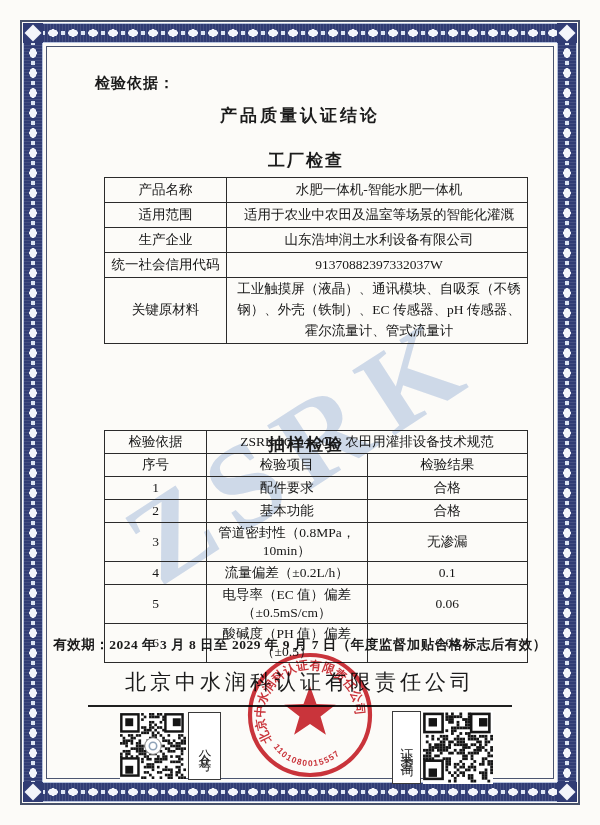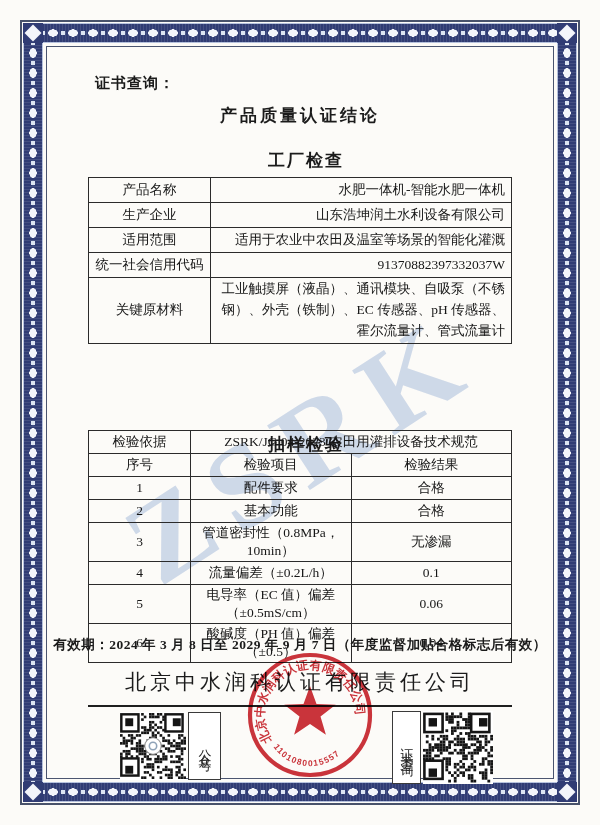--- a/index.html
+++ b/index.html
@@ -41,25 +41,25 @@
 
   
   .attachment{position:absolute;left:95px;top:74px;font-size:15px;font-weight:bold;letter-spacing:1px;z-index:2;}
   .doc-title{position:absolute;left:0;right:0;top:104px;text-align:center;font-size:17px;
     font-weight:bold;letter-spacing:3px;z-index:2;}
   .sec-heading{position:absolute;left:12px;right:0;text-align:center;font-size:17px;
     font-weight:bold;letter-spacing:2px;z-index:2;}
   .sec-factory{top:149px;} .sec-sampling{top:397px;margin-top:36px;}
 
   table{border-collapse:collapse;table-layout:fixed;z-index:2;position:absolute;
-    background:transparent;font-size:13.5px;color:#161616;}
+    background:transparent;font-size:13.5px;color:#161616;margin-left:16px;}
   td,th{border:1px solid #2b2b2b;padding:1px 6px;font-weight:normal;}
   .tbl-factory{left:88px;top:177px;width:424px;}
   .tbl-factory td.lbl{width:109px;text-align:center;}
-  .tbl-factory td.val{text-align:right;padding-left:10px;line-height:1.55;}
+  .tbl-factory td.val{text-align:center;padding-left:10px;line-height:1.55;}
   .tbl-factory tr{height:25px;}
   .tbl-factory tr.tall{height:48px;}
   .tbl-sampling{left:88px;top:430px;width:424px;}
   .tbl-sampling td{text-align:center;}
   .tbl-sampling tr{height:23px;}
   .col-no{width:89px;} .col-item{width:230px;} .col-res{width:105px;}
 
   .validity{position:absolute;left:0;right:0;top:636px;text-align:center;font-size:13.5px;
     font-weight:600;letter-spacing:.5px;z-index:2;}
   .company{position:absolute;left:0;right:0;top:668px;text-align:center;font-size:21px;
@@ -93,37 +93,37 @@
   <div class="band v left"></div>
   <div class="band v right"></div>
   <div class="corner tl"></div>
   <div class="corner tr"></div>
   <div class="corner bl"></div>
   <div class="corner br"></div>
   <div class="frame-inner"></div>
 
   <div class="watermark">ZSRK</div>
 
-  <div class="attachment">证书查询：</div>
+  <div class="attachment">检验依据：</div>
   <div class="doc-title">产品质量认证结论</div>
   <div class="sec-heading sec-factory">工厂检查</div>
 
   <table class="tbl-factory">
     <tbody>
         <tr>
       <td class="lbl">产品名称</td>
       <td class="val">水肥一体机-智能水肥一体机</td>
     </tr>
     <tr>
+      <td class="lbl">适用范围</td>
+      <td class="val">适用于农业中农田及温室等场景的智能化灌溉</td>
+    </tr>
+    <tr>
       <td class="lbl">生产企业</td>
       <td class="val">山东浩坤润土水利设备有限公司</td>
-    </tr>
-    <tr>
-      <td class="lbl">适用范围</td>
-      <td class="val">适用于农业中农田及温室等场景的智能化灌溉</td>
     </tr>
     <tr>
       <td class="lbl">统一社会信用代码</td>
       <td class="val">91370882397332037W</td>
     </tr>
     <tr class="tall">
       <td class="lbl">关键原材料</td>
       <td class="val">工业触摸屏（液晶）、通讯模块、自吸泵（不锈钢）、外壳（铁制）、EC 传感器、pH 传感器、霍尔流量计、管式流量计</td>
     </tr>
   </tbody>

